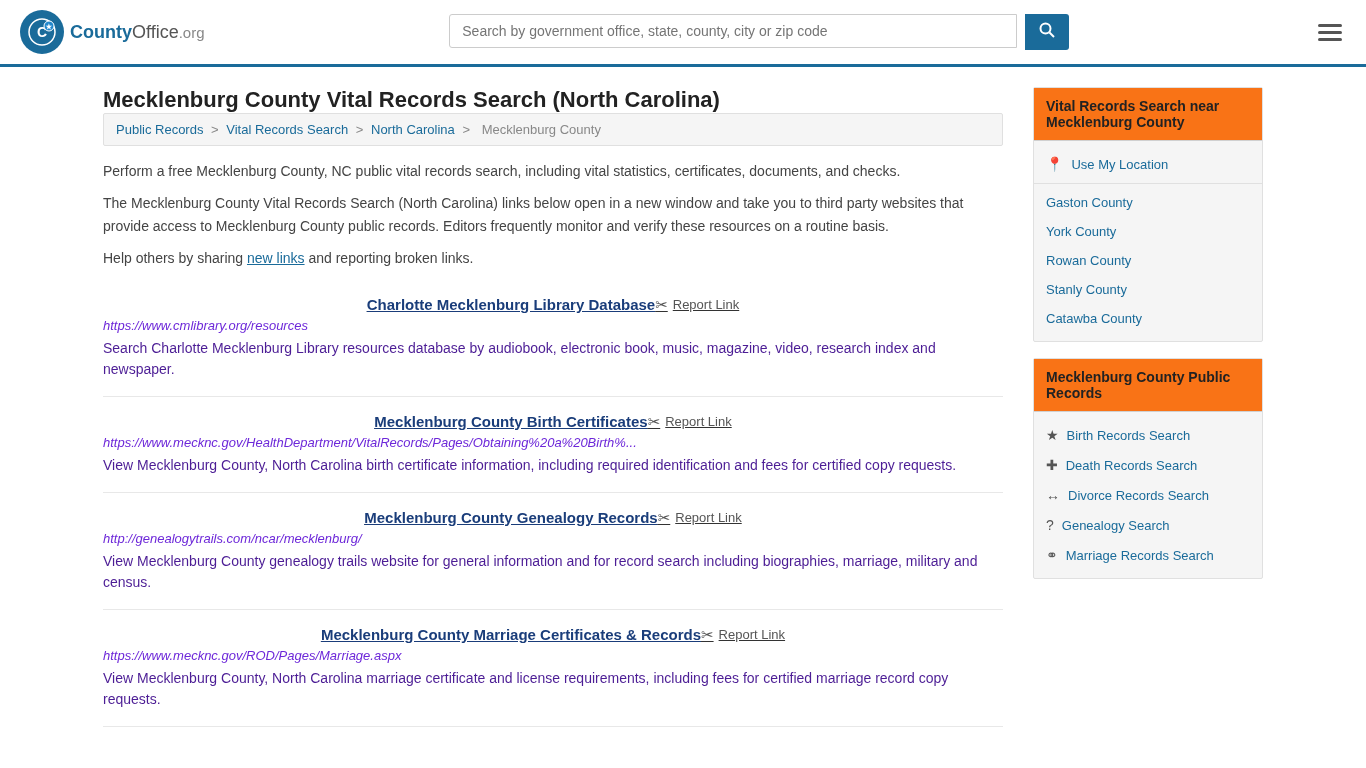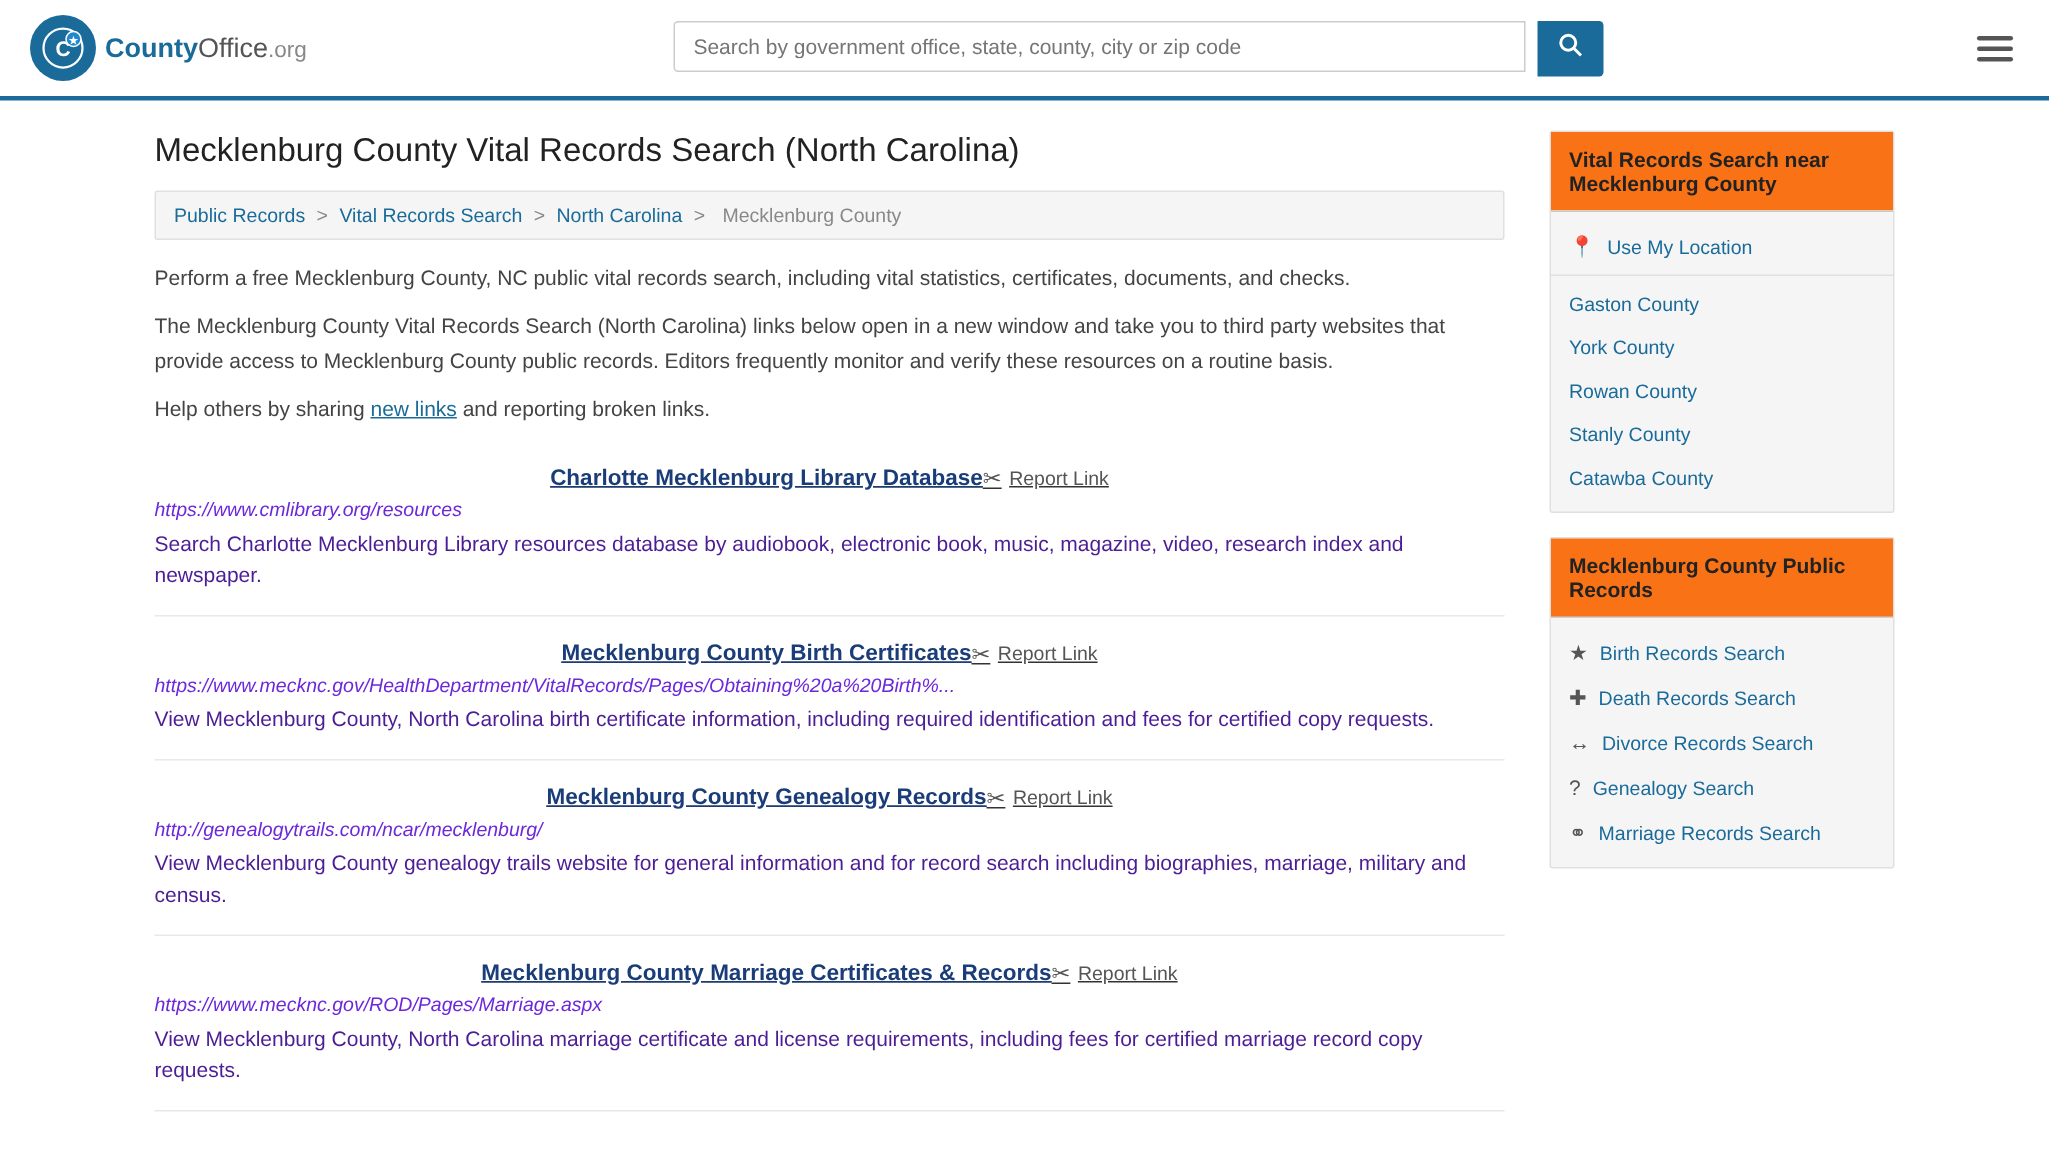--- a/index.html
+++ b/index.html
@@ -87,23 +87,22 @@
       flex: 1;
     }
     #sidebar {
       width: 230px;
       flex-shrink: 0;
     }
 
     
     #page-title {
       font-size: 22px;
-      font-weight: normal;
+      font-weight: bold;
       color: #222;
-      margin-bottom: 14px;
     }
 
     
     #breadcrumb {
       background: #f5f5f5;
       border: 1px solid #e0e0e0;
       padding: 8px 12px;
       font-size: 13px;
       color: #555;
       margin-bottom: 14px;

